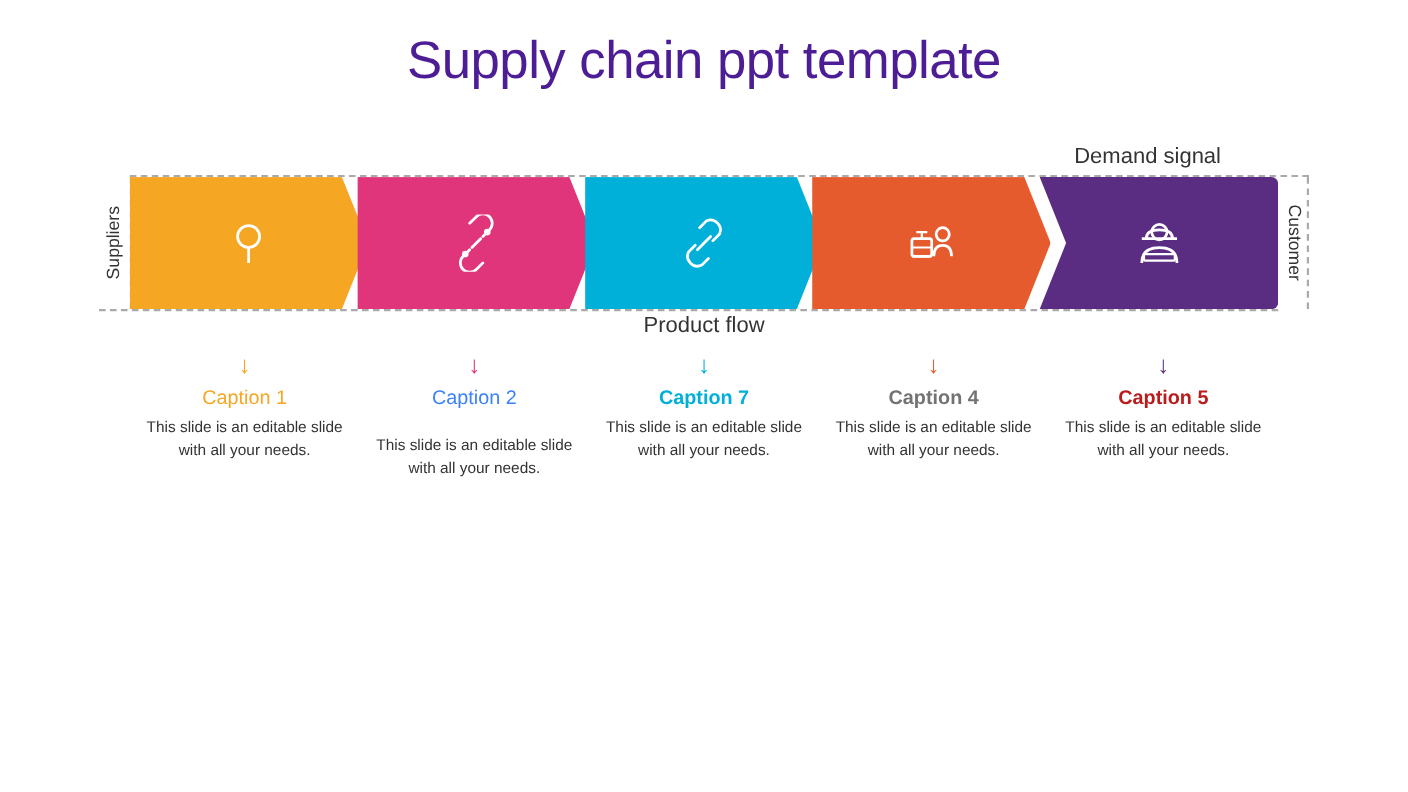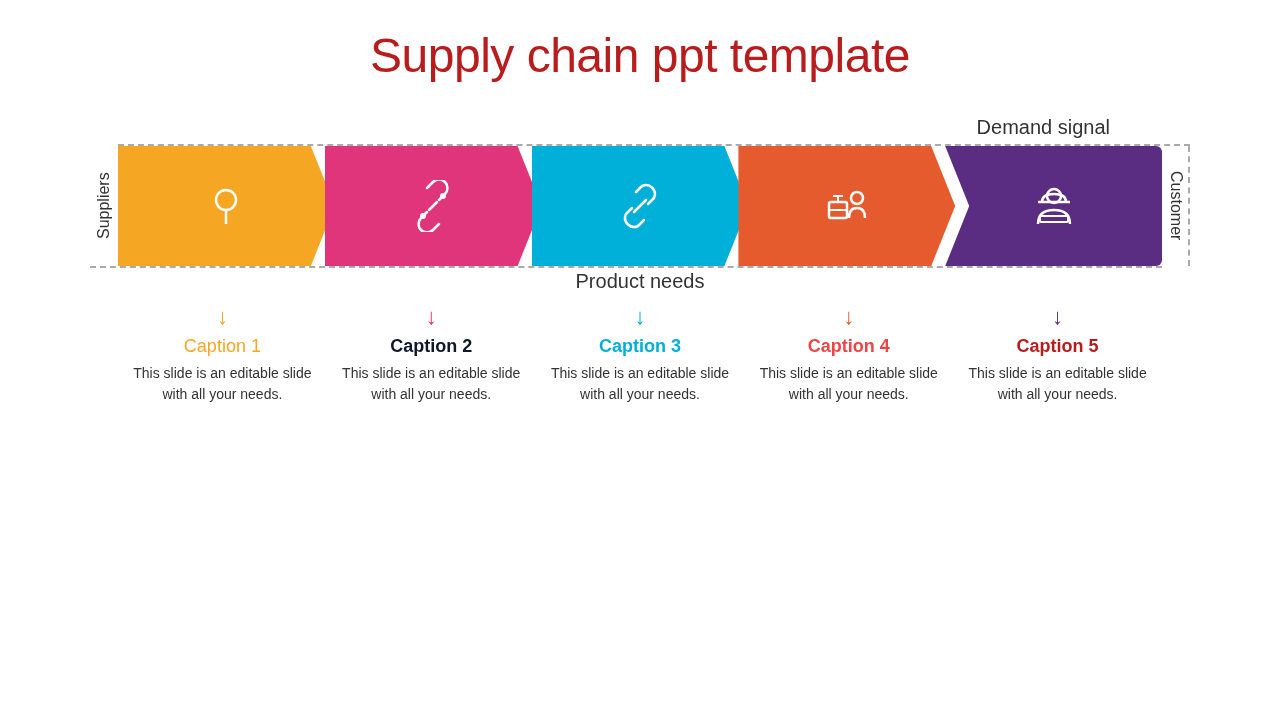--- a/index.html
+++ b/index.html
@@ -10,23 +10,23 @@
       height: 720px;
       overflow: hidden;
       display: flex;
       flex-direction: column;
       align-items: center;
     }
 
     .page-title {
       font-size: 48px;
       font-weight: 400;
-      color: #b91c1c;
+      color: #4c1d95;
       margin-top: 28px;
-      margin-bottom: 3px;
+      margin-bottom: 18px;
       letter-spacing: -0.5px;
     }
 
     .main-content {
       width: 100%;
       display: flex;
       flex-direction: column;
       align-items: center;
       margin-top: 30px;
       position: relative;
@@ -153,46 +153,46 @@
       </div>
 
       <div style="writing-mode:vertical-rl; font-size:16px; color:#333; padding:0 4px; width:28px; display:flex; align-items:center; justify-content:center;">Customer</div>
     </div>
 
     <div style="position:relative; width:1100px;">
       <div style="border-bottom:2px dashed #aaa; margin-left:0; margin-right:28px;"></div>
     </div>
 
     <div style="position:relative; width:1100px; height:28px; margin-top:2px;">
-      <span style="position:absolute; left:50%; transform:translateX(-50%); font-size:20px; color:#333;">Product needs</span>
+      <span style="position:absolute; left:50%; transform:translateX(-50%); font-size:20px; color:#333;">Product flow</span>
     </div>
 
     <div style="display:flex; width:1100px; margin-top:6px; padding:0 28px;">
 
       <div class="caption-item">
         <div style="font-size:22px; color:#F5A623; margin-bottom:6px;">↓</div>
         <div style="font-size:18px; font-weight:400; color:#F5A623; margin-bottom:6px;">Caption 1</div>
         <div style="font-size:14px; color:#333; line-height:1.5; text-align:center;">This slide is an editable slide with all your needs.</div>
       </div>
 
       <div class="caption-item">
         <div style="font-size:22px; color:#E0357A; margin-bottom:6px;">↓</div>
-        <div style="font-size:18px; font-weight:700; color:#0f172a; margin-bottom:6px;">Caption 2</div>
+        <div style="font-size:18px; font-weight:400; color:#3b82f6; margin-bottom:22px;">Caption 2</div>
         <div style="font-size:14px; color:#333; line-height:1.5; text-align:center;">This slide is an editable slide with all your needs.</div>
       </div>
 
       <div class="caption-item">
         <div style="font-size:22px; color:#00B0D8; margin-bottom:6px;">↓</div>
-        <div style="font-size:18px; font-weight:700; color:#00B0D8; margin-bottom:6px;">Caption 3</div>
+        <div style="font-size:18px; font-weight:700; color:#00B0D8; margin-bottom:6px;">Caption 7</div>
         <div style="font-size:14px; color:#333; line-height:1.5; text-align:center;">This slide is an editable slide with all your needs.</div>
       </div>
 
       <div class="caption-item">
         <div style="font-size:22px; color:#E55B2D; margin-bottom:6px;">↓</div>
-        <div style="font-size:18px; font-weight:700; color:#ef4444; margin-bottom:6px;">Caption 4</div>
+        <div style="font-size:18px; font-weight:700; color:#737373; margin-bottom:6px;">Caption 4</div>
         <div style="font-size:14px; color:#333; line-height:1.5; text-align:center;">This slide is an editable slide with all your needs.</div>
       </div>
 
       <div class="caption-item">
         <div style="font-size:22px; color:#5A2D82; margin-bottom:6px;">↓</div>
         <div style="font-size:18px; font-weight:700; color:#b91c1c; margin-bottom:6px;">Caption 5</div>
         <div style="font-size:14px; color:#333; line-height:1.5; text-align:center;">This slide is an editable slide with all your needs.</div>
       </div>
     </div>
   </div>

